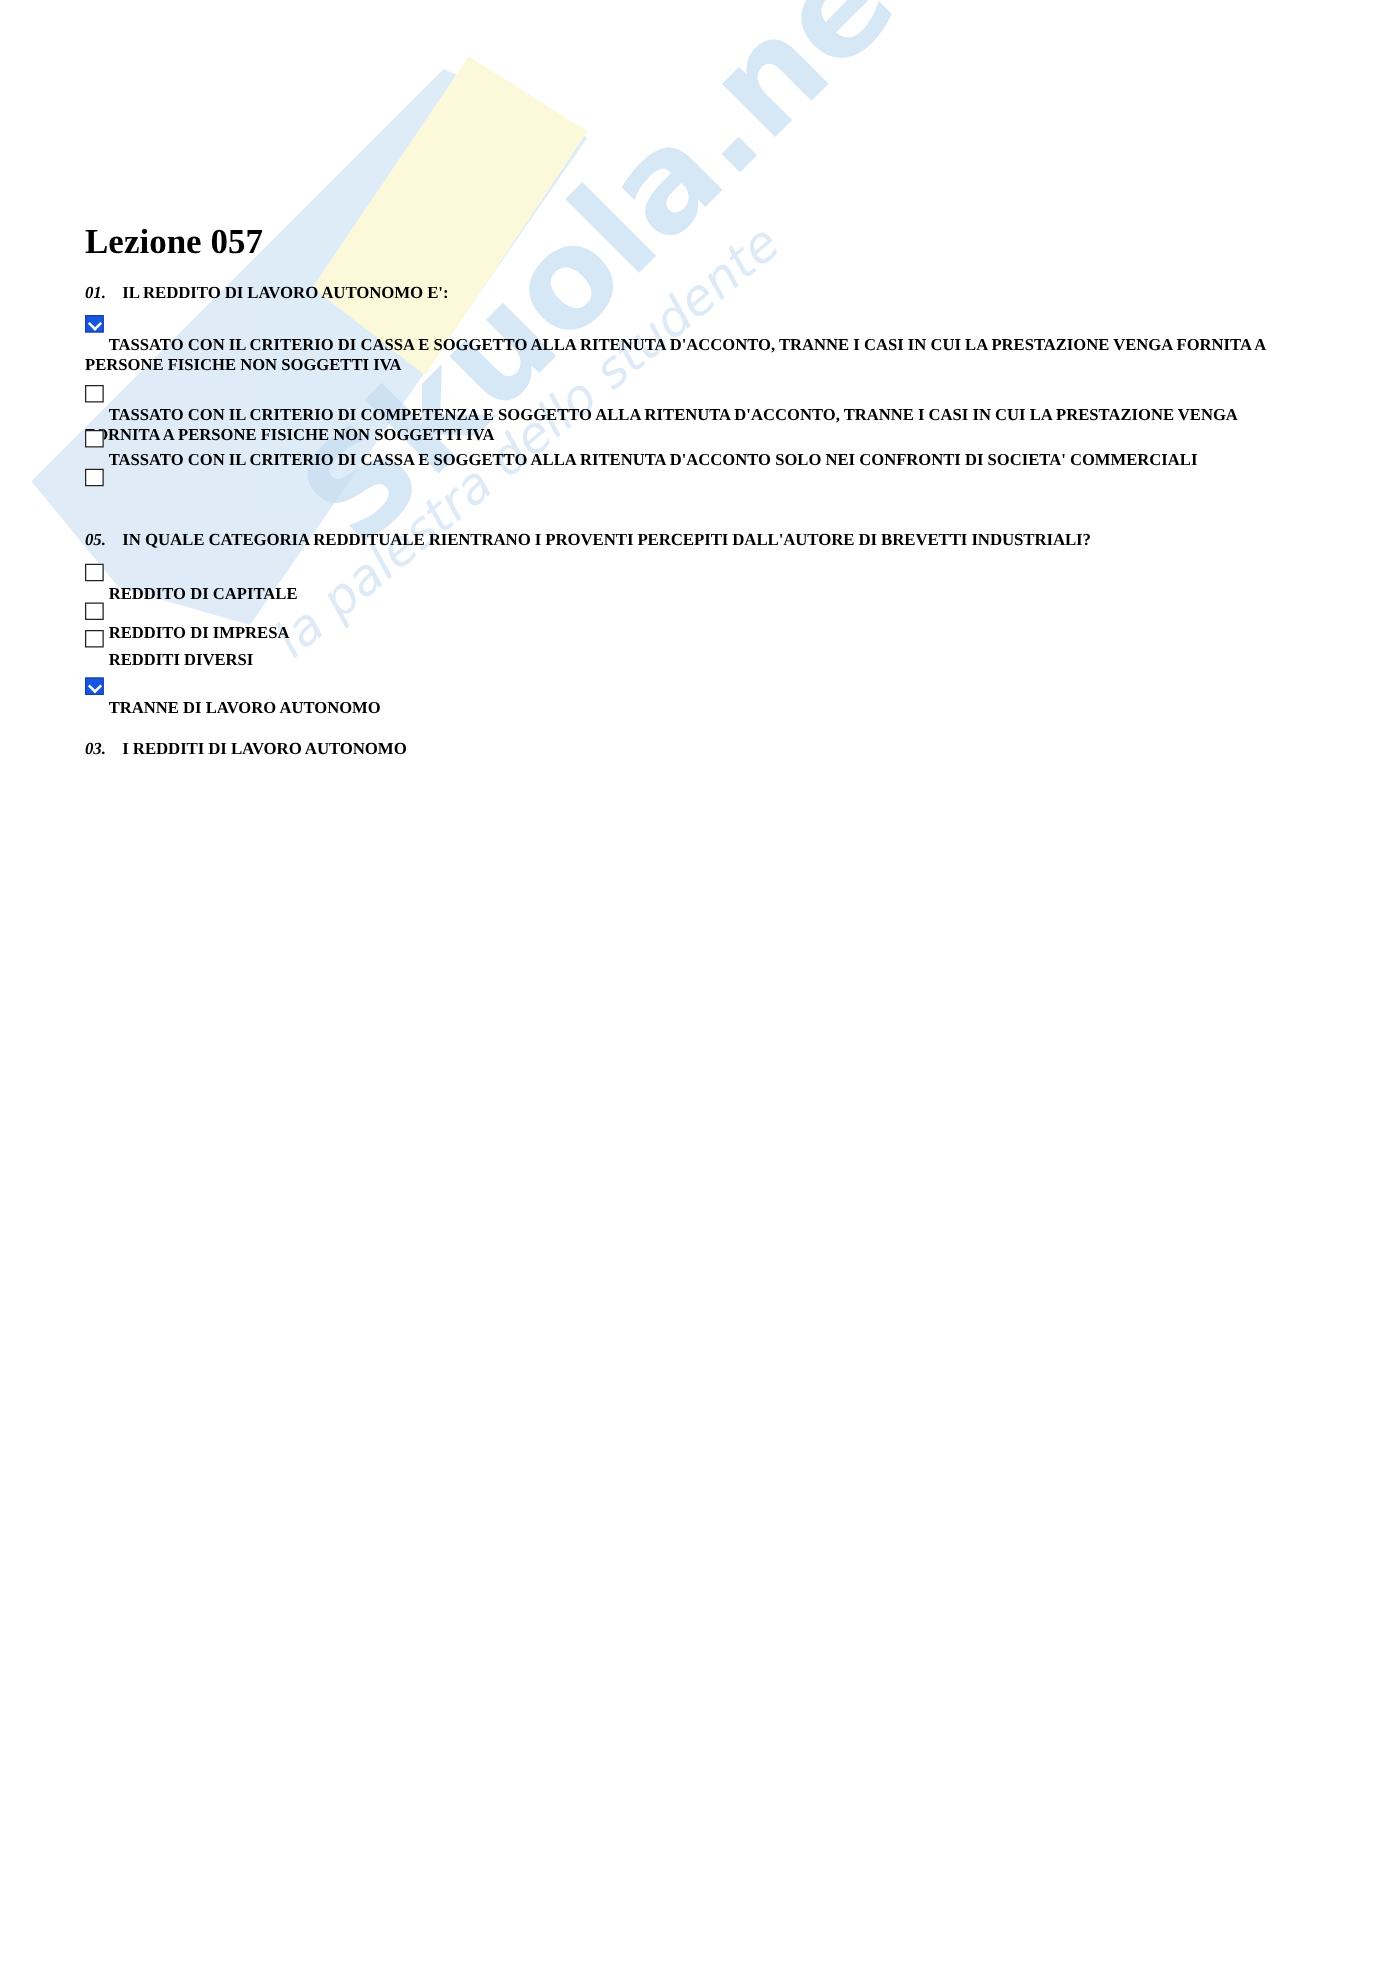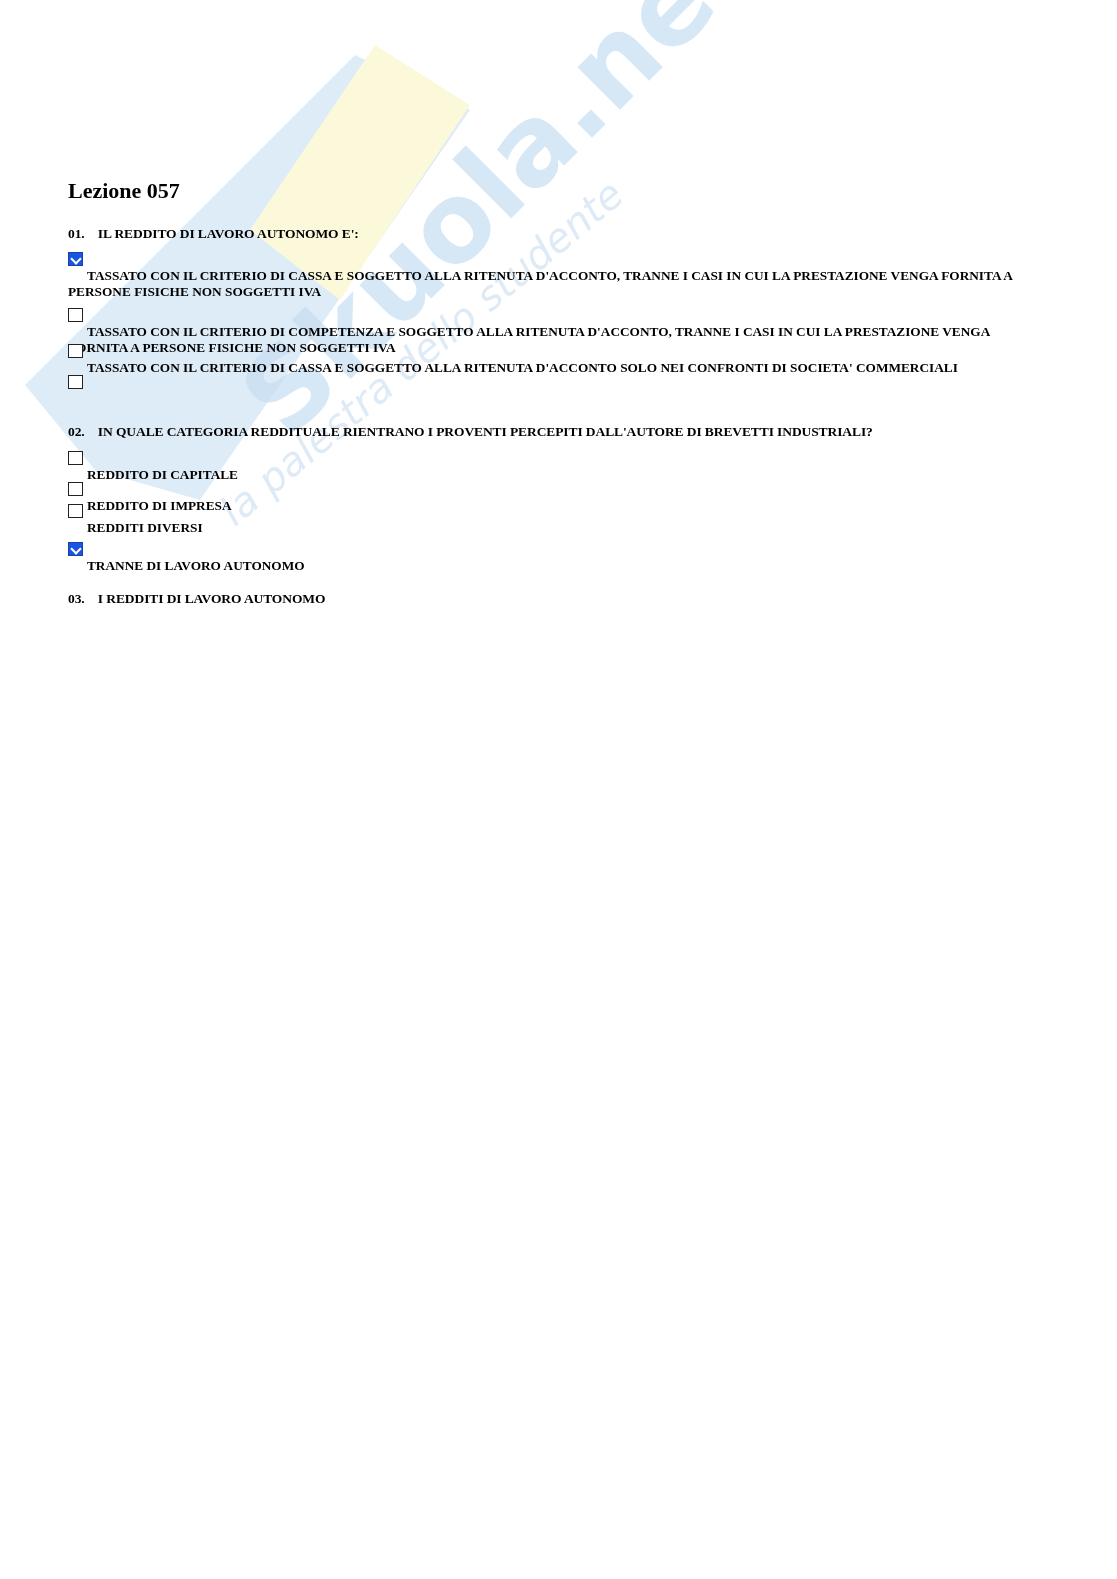--- a/index.html
+++ b/index.html
@@ -7,27 +7,27 @@
     width: 1117px; height: 1579px; position: relative; overflow: hidden;
     font-family: "Liberation Serif", "DejaVu Serif", serif; color: #000;
   }
   .watermark {
     position: absolute; left: 0; top: 0; width: 1117px; height: 1579px;
     pointer-events: none; z-index: 0;
   }
   .content { position: absolute; left: 68px; top: 0; width: 985px; z-index: 1; }
   .title {
     position: absolute; top: 178px; left: 0;
-    font-size: 22px; font-weight: bold; margin: 0;
+    font-size: 28px; font-weight: bold; margin: 0;
   }
   .question {
     position: absolute; left: 0; font-size: 13.5px; font-weight: bold;
     white-space: nowrap; letter-spacing: -0.1px;
   }
-  .question .num { margin-right: 10px; }
+  .question .num { margin-right: 10px; font-style: italic; }
   .option {
     position: absolute; left: 0; width: 970px;
     font-size: 13.3px; line-height: 16px; font-weight: bold;
   }
   .cb {
     display: inline-block; width: 15px; height: 14px;
     border: 1.6px solid #222; box-sizing: border-box;
     vertical-align: top; margin-top: -16px; margin-right: 4px;
     background: #fff;
   }
@@ -69,21 +69,21 @@
     <span class="cb"></span><span class="text">TASSATO CON IL CRITERIO DI COMPETENZA E SOGGETTO ALLA RITENUTA D'ACCONTO, TRANNE I CASI IN CUI LA PRESTAZIONE VENGA FORNITA A PERSONE FISICHE NON SOGGETTI IVA</span>
   </div>
   <div class="option" style="top:360px;">
     <span class="cb"></span><span class="text">TASSATO CON IL CRITERIO DI CASSA E SOGGETTO ALLA RITENUTA D'ACCONTO SOLO NEI CONFRONTI DI SOCIETA' COMMERCIALI</span>
   </div>
   <div class="option" style="top:391px;">
     <span class="cb"></span>
   </div>
 
   <div class="question" style="top:424px;">
-    <span class="num">02.</span>
+    <span class="num">05.</span>
     <span>IN QUALE CATEGORIA REDDITUALE RIENTRANO I PROVENTI PERCEPITI DALL'AUTORE DI BREVETTI INDUSTRIALI?</span>
   </div>
 
   <div class="option" style="top:467px;">
     <span class="cb"></span><span class="text">REDDITO DI CAPITALE</span>
   </div>
   <div class="option" style="top:498px;">
     <span class="cb"></span><span class="text">REDDITO DI IMPRESA</span>
   </div>
   <div class="option" style="top:520px;">

